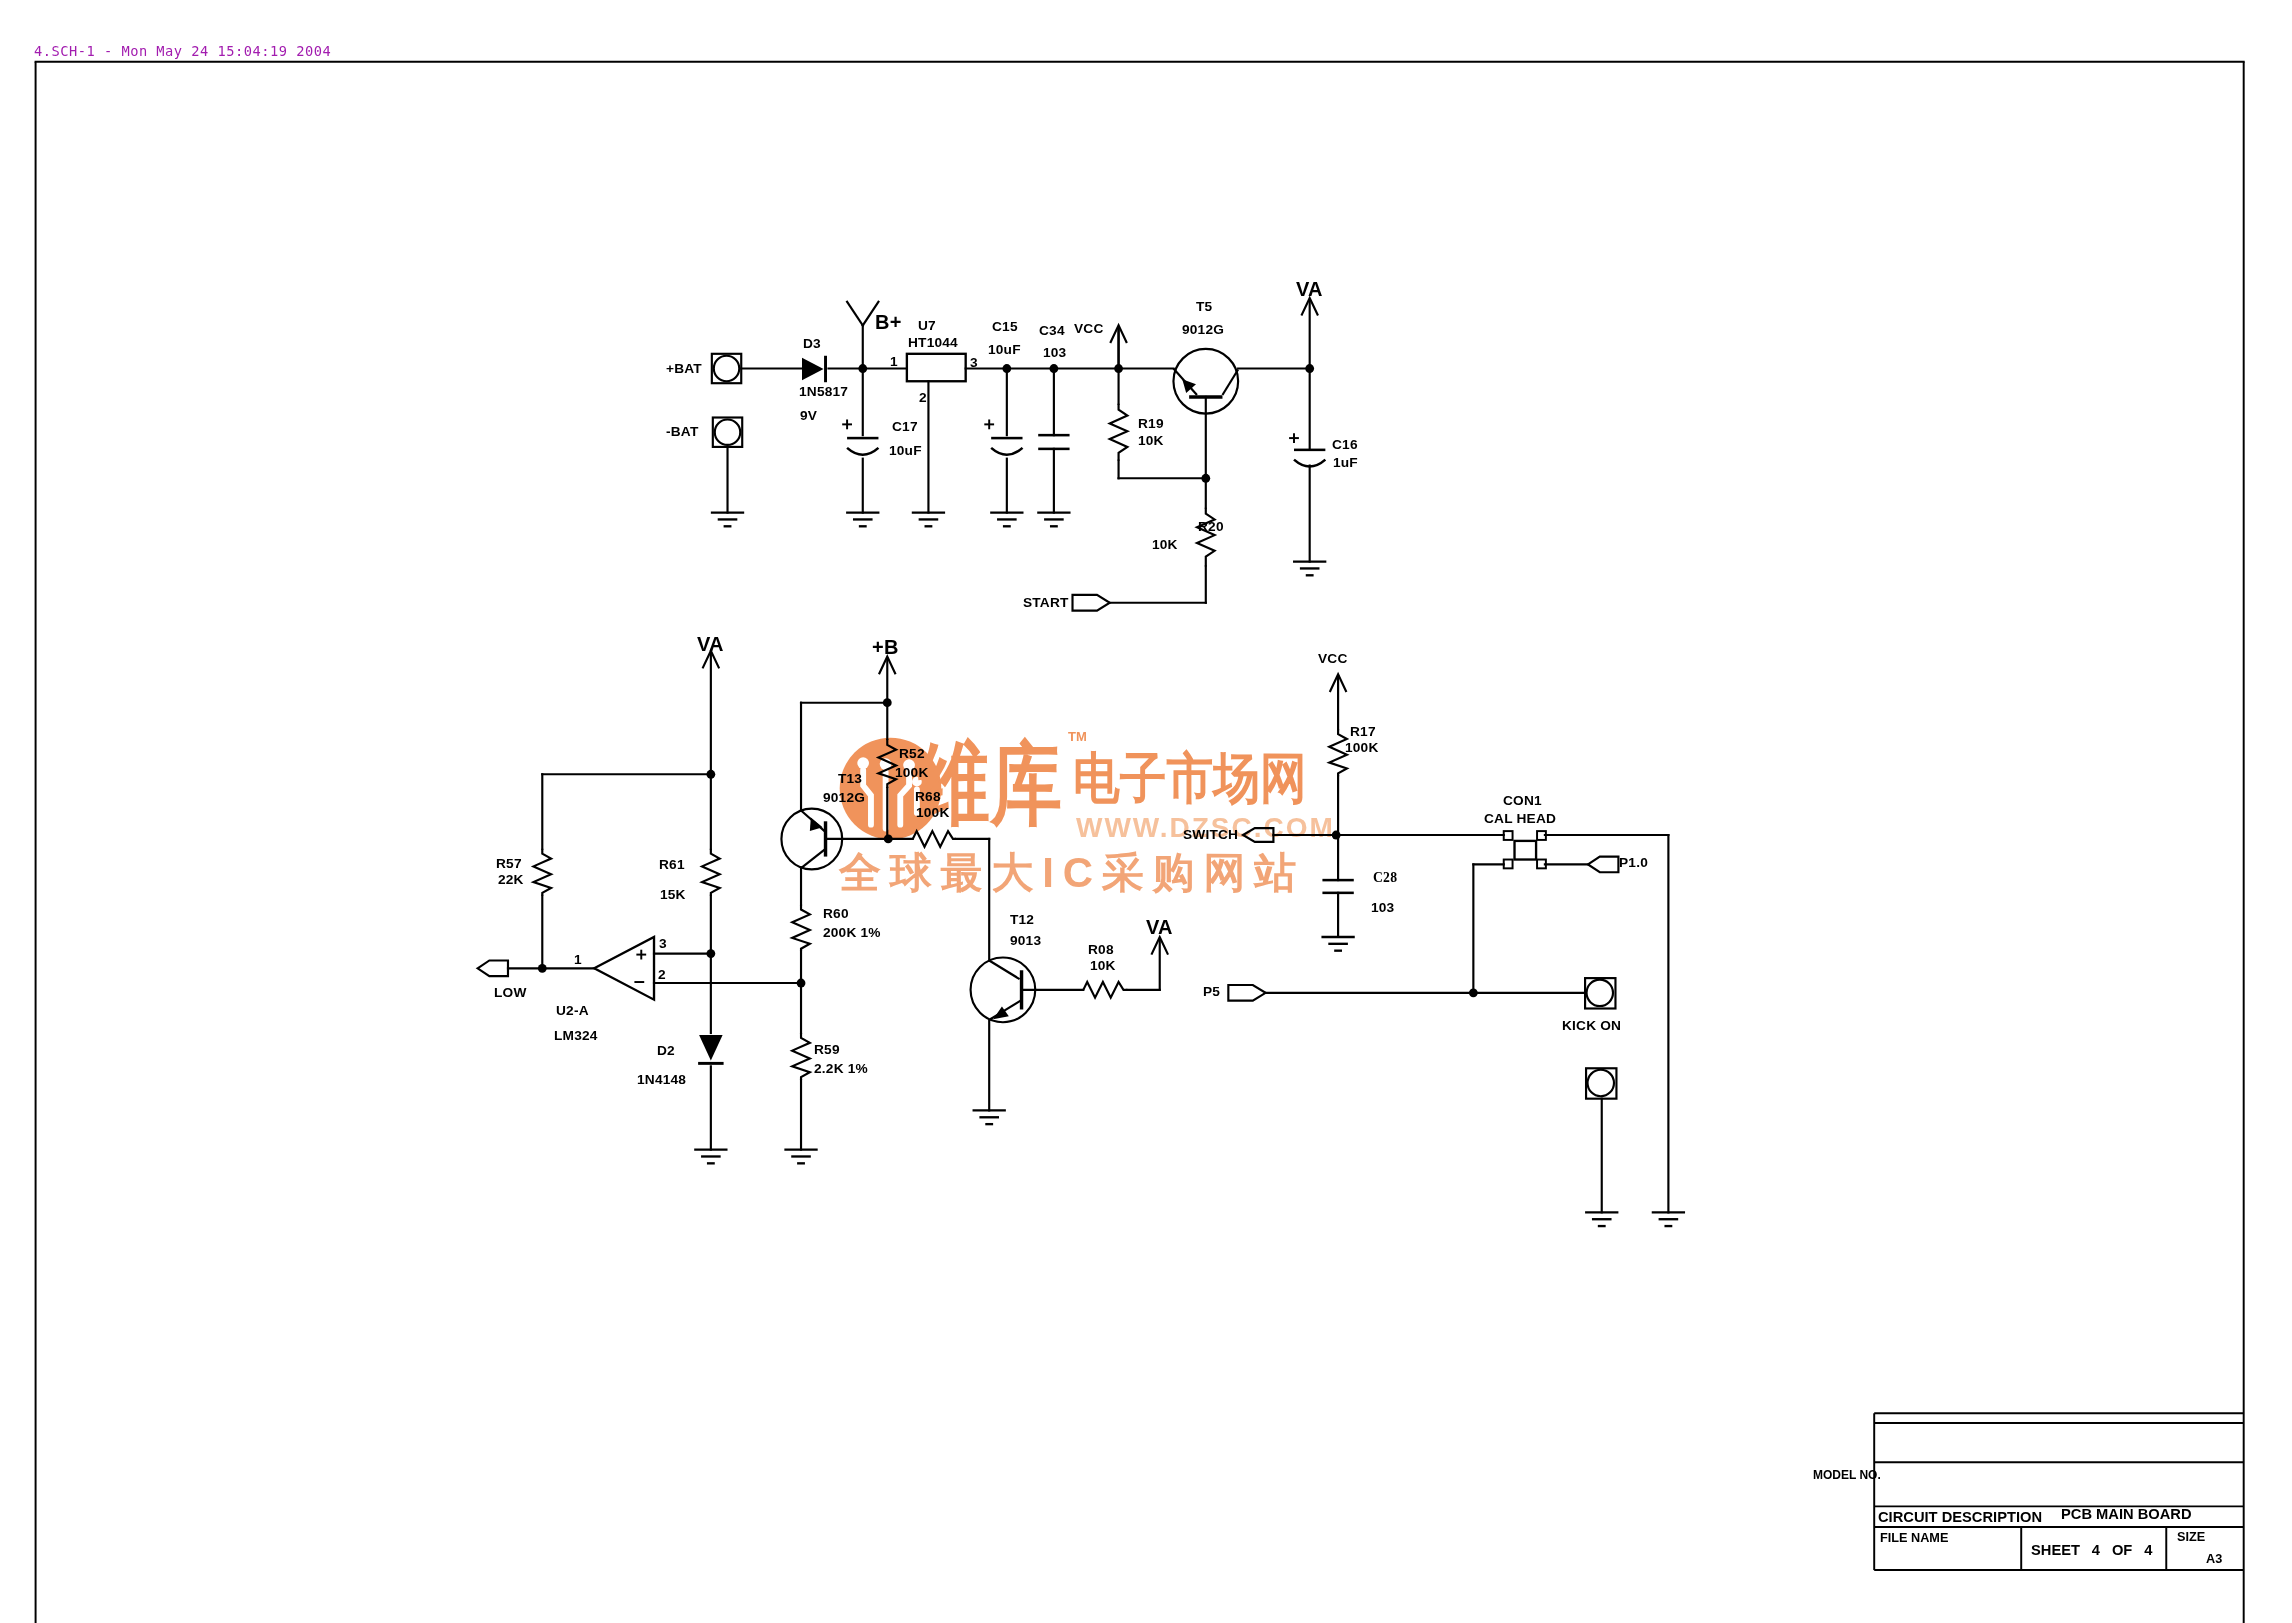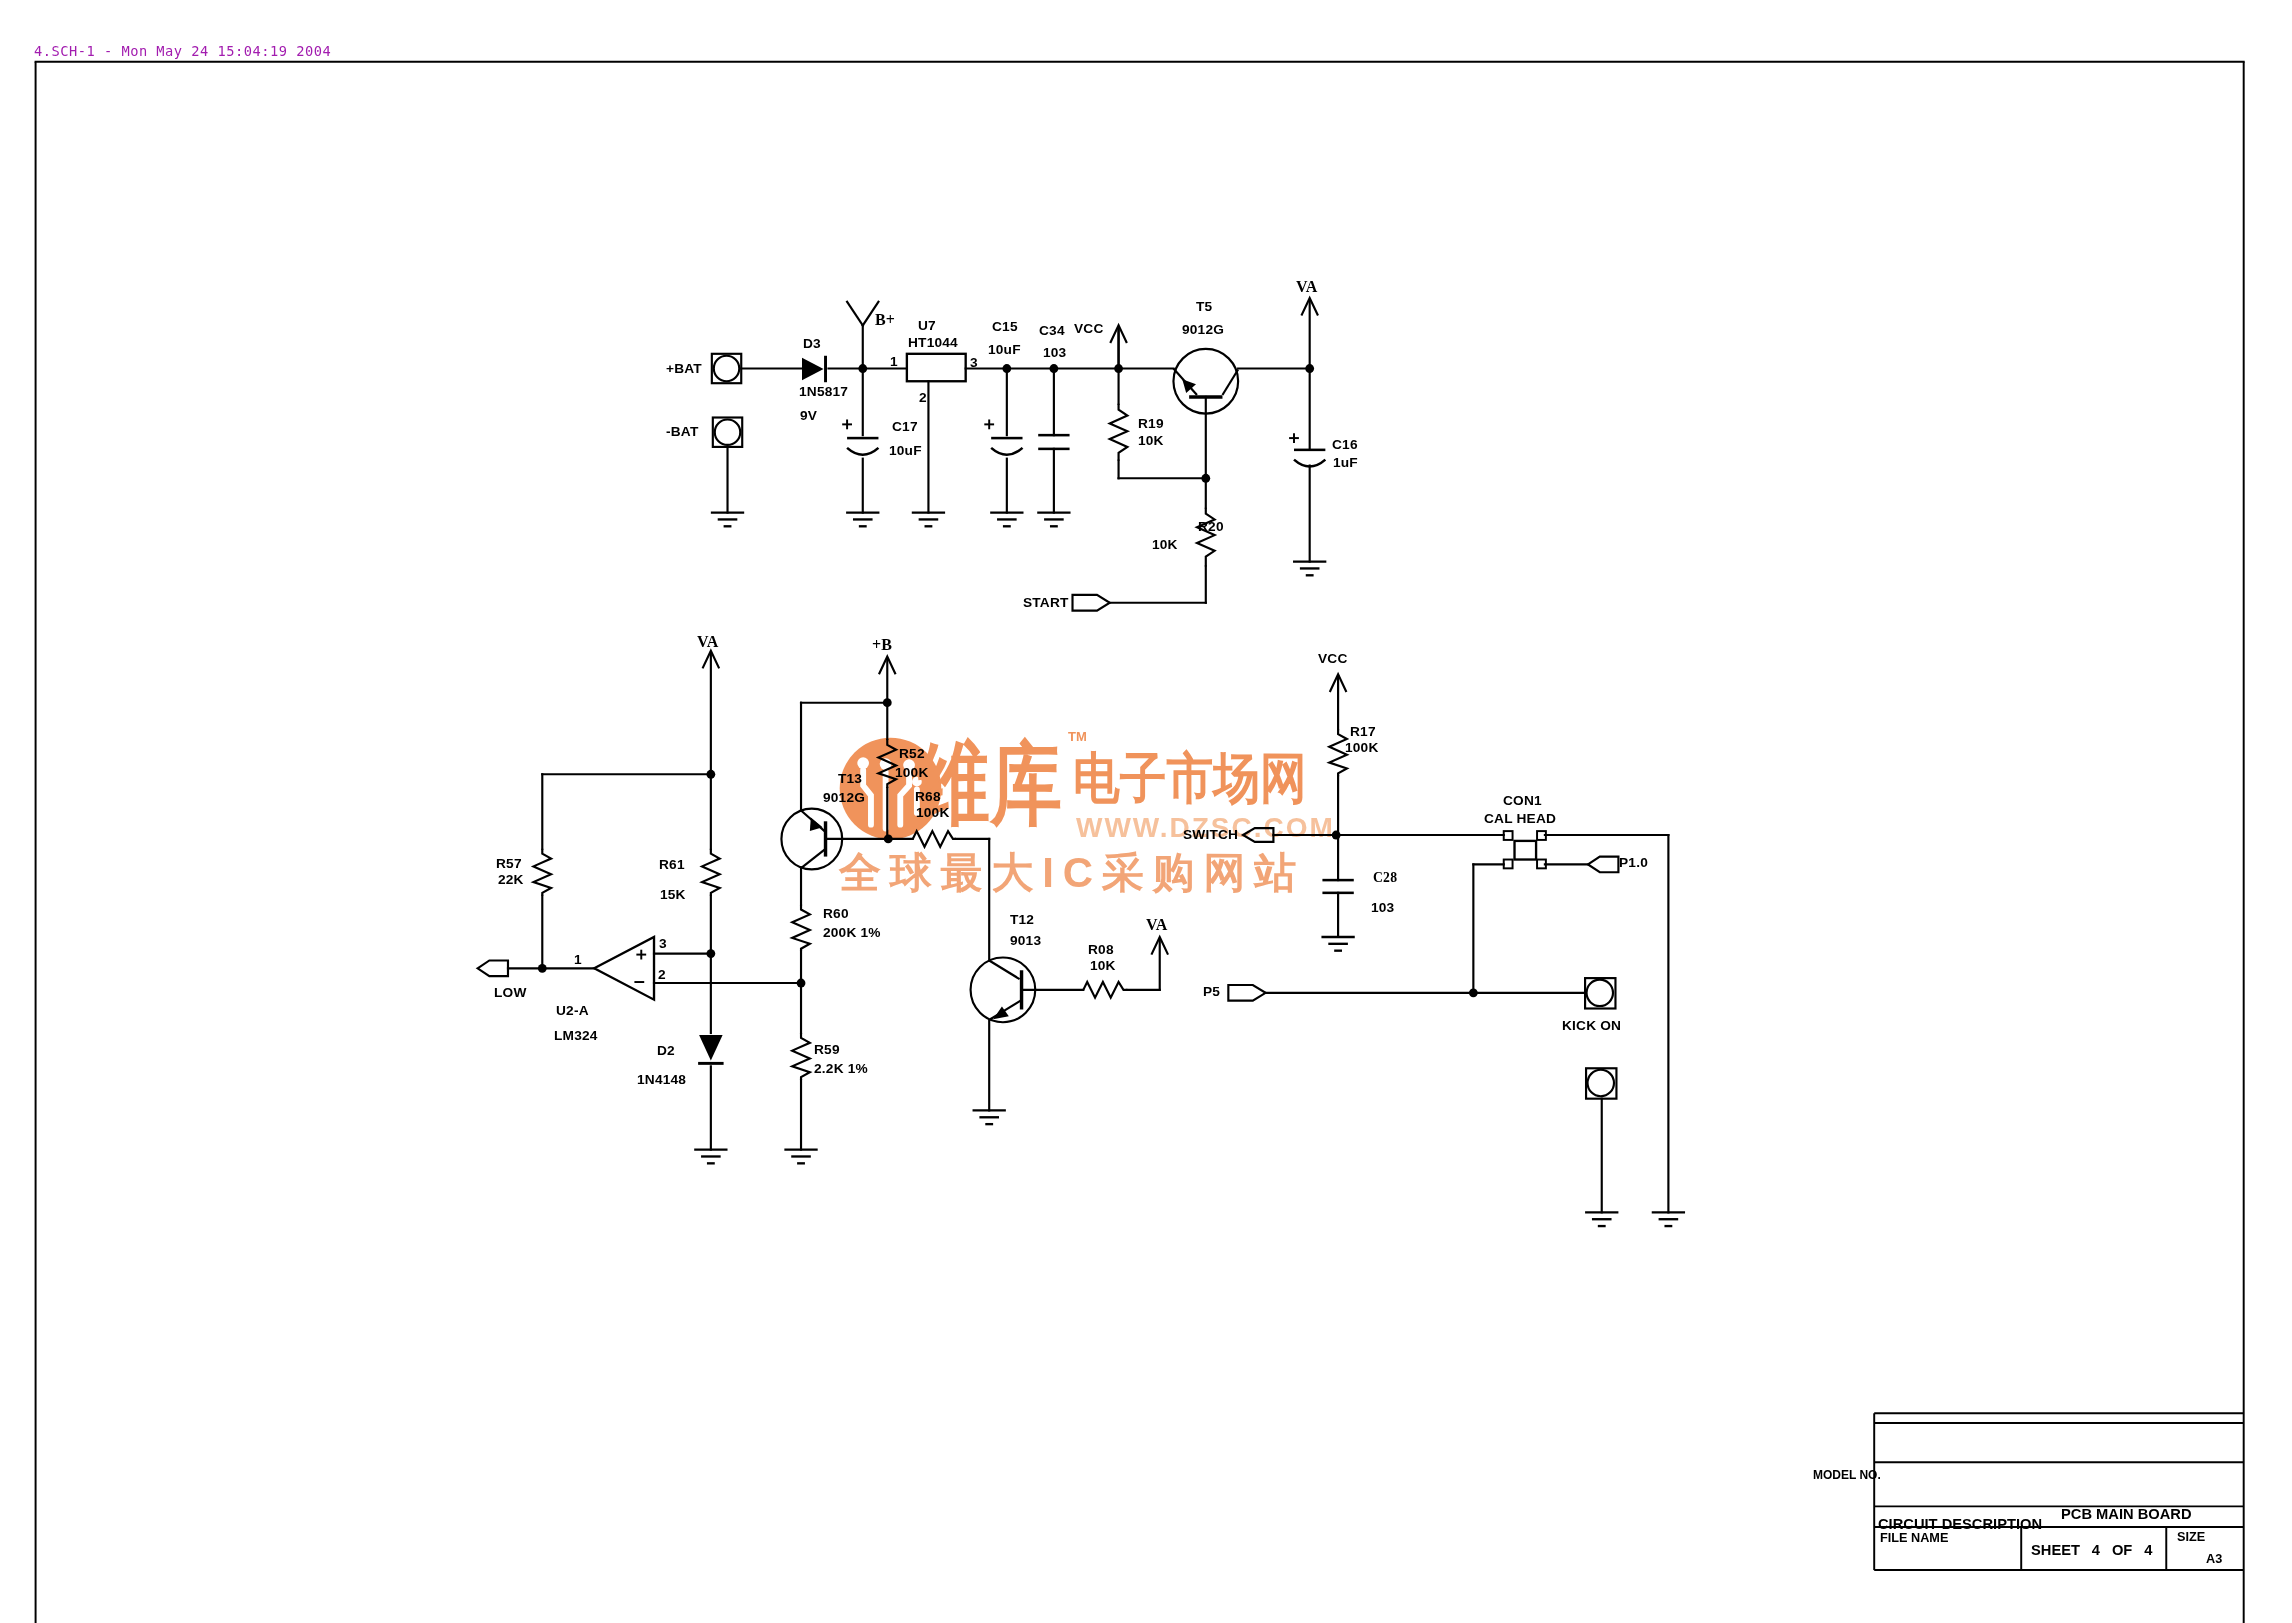--- a/index.html
+++ b/index.html
@@ -5,21 +5,21 @@
   html,body{margin:0;padding:0;background:#fff;}
   #sheet{position:relative;width:2293px;height:1623px;background:#ffffff;overflow:hidden;
          font-family:"Liberation Sans",sans-serif;}
   #sheet > svg.circuit{position:absolute;left:0;top:0;z-index:2;}
   .wm{position:absolute;z-index:1;}
   .labels{position:absolute;left:0;top:0;z-index:3;width:100%;height:100%;}
   .lbl{position:absolute;font-size:13.7px;font-weight:700;color:#000;white-space:pre;
        letter-spacing:0.2px;line-height:1.1;}
   .hdr{position:absolute;left:34px;top:43px;font-family:"DejaVu Sans Mono",monospace;
        font-size:13.7px;color:#a21caf;letter-spacing:0.5px;z-index:3;}
-  .pw{font-size:16px;font-family:Liberation Serif, serif;}
+  .pw{font-size:20px;}
   .tb{position:absolute;font-weight:700;color:#000;white-space:pre;z-index:3;}
   .wm-brand{position:absolute;left:918px;top:737px;font-size:90px;font-weight:700;
             color:#F0935B;line-height:1.05;transform:scaleX(0.80);transform-origin:left top;white-space:pre;}
   .wm-brand2{position:absolute;left:1073px;top:750px;font-size:55px;font-weight:700;
             color:#F0935B;line-height:1.05;transform:scaleX(0.85);transform-origin:left top;white-space:pre;}
   .wm-tm{position:absolute;left:1068px;top:729px;font-size:13px;font-weight:700;color:#F0935B;}
   .wm-url{position:absolute;left:1076px;top:812px;font-size:28px;font-weight:700;
           color:#F6C19C;letter-spacing:2px;white-space:pre;}
   .wm-tag{position:absolute;left:839px;top:845px;font-size:42px;font-weight:700;
           color:#F2A577;letter-spacing:8.8px;white-space:pre;}
@@ -422,21 +422,21 @@
     <span class="lbl" style="left:1345px;top:740px;">100K</span>
     <span class="lbl" style="left:1183px;top:827px;">SWITCH</span>
     <span class="lbl" style="left:1373px;top:870px;font-family:Liberation Serif, serif;">C28</span>
     <span class="lbl" style="left:1371px;top:900px;">103</span>
     <span class="lbl" style="left:1503px;top:793px;">CON1</span>
     <span class="lbl" style="left:1484px;top:811px;">CAL HEAD</span>
     <span class="lbl" style="left:1619px;top:855px;">P1.0</span>
   </div>
 
   <span class="tb" style="left:1813px;top:1468px;font-size:12px;text-align:center;">MODEL NO.</span>
-  <span class="tb" style="left:1878px;top:1509px;font-size:14.7px;margin-top:7px;">CIRCUIT DESCRIPTION</span>
+  <span class="tb" style="left:1878px;top:1509px;font-size:14.7px;">CIRCUIT DESCRIPTION</span>
   <span class="tb" style="left:2061px;top:1506px;font-size:14.7px;">PCB MAIN BOARD</span>
   <span class="tb" style="left:1880px;top:1531px;font-size:12.7px;">FILE NAME</span>
   <span class="tb" style="left:2031px;top:1542px;font-size:14.7px;word-spacing:7.8px;">SHEET 4 OF 4</span>
   <span class="tb" style="left:2177px;top:1530px;font-size:12.7px;">SIZE</span>
   <span class="tb" style="left:2206px;top:1552px;font-size:12.7px;">A3</span>
 
 </div>
 
 
 </body></html>

